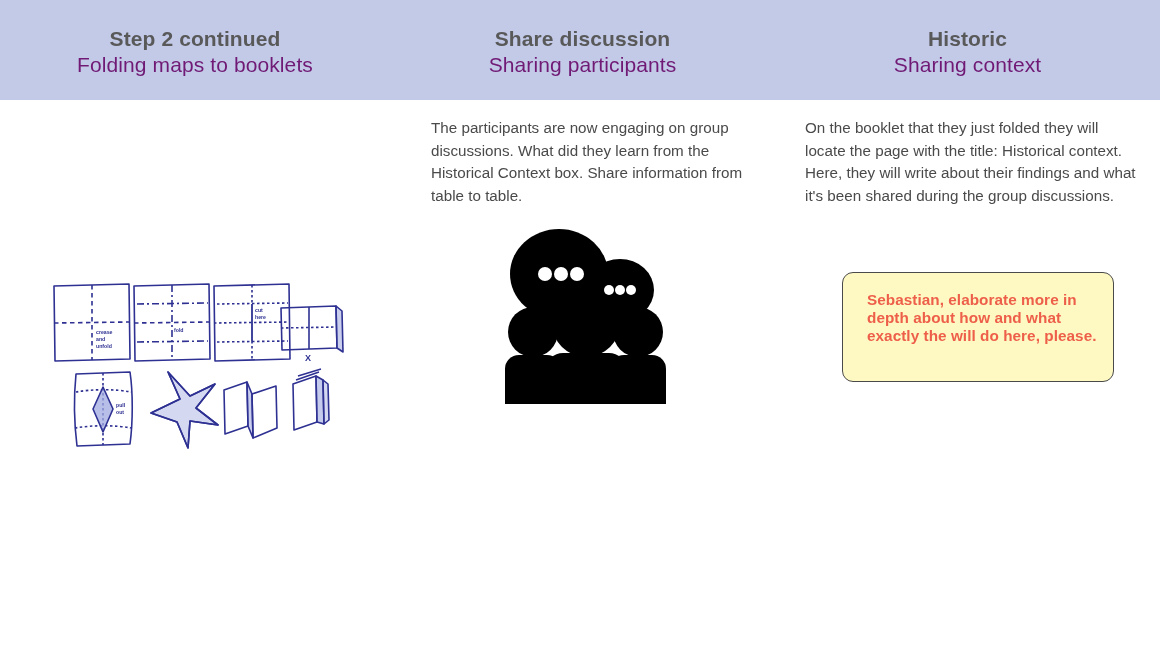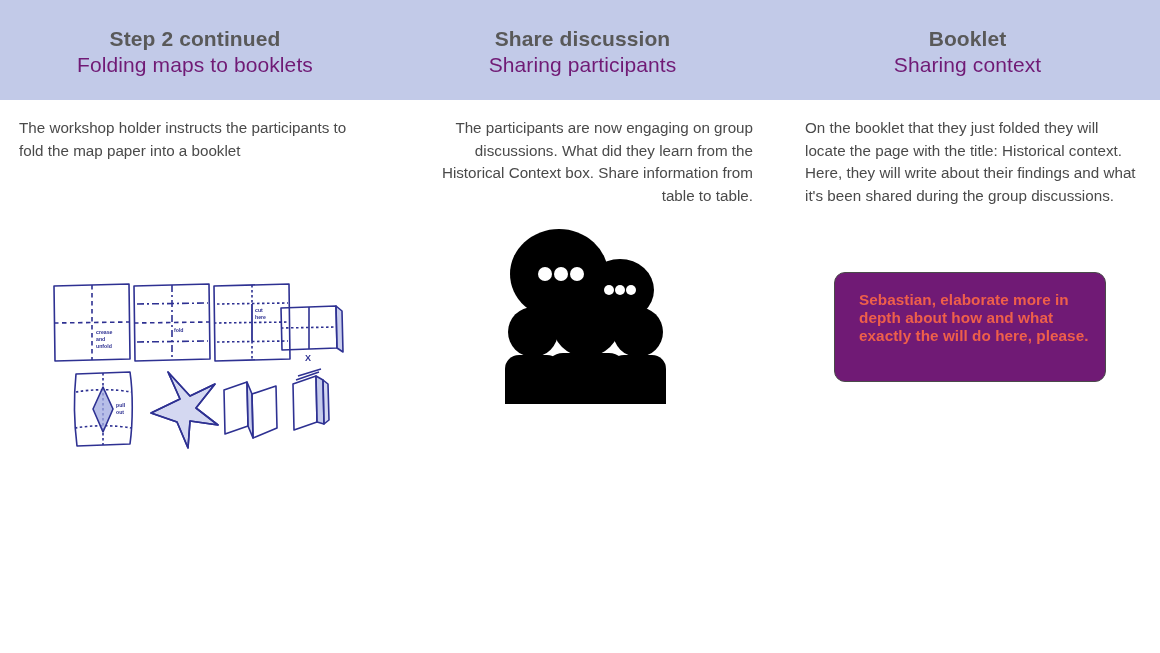--- a/index.html
+++ b/index.html
@@ -67,21 +67,21 @@
   }
 
   
   .body-copy {
     font-size: 15.2px;
     color: #4a4a4a;
     line-height: 1.49;
     letter-spacing: 0.01px;
   }
   .col-1 .body-copy { padding: 17px 24px 0 19px; }
-  .col-2 .body-copy { padding: 17px 22px 0 41px; text-align: right; }
+  .col-2 .body-copy { padding: 17px 22px 0 41px; }
   .col-3 .body-copy { padding: 17px 20px 0 30px; }
 
   
   .fold-wrap {
     position: absolute;
     left: 40px;
     top: 262px;
     width: 320px;
     height: 200px;
   }
@@ -93,25 +93,25 @@
     left: 95px;
     top: 212px;
     width: 205px;
     height: 200px;
   }
   .people-wrap svg { display: block; }
 
   
   .callout {
     position: absolute;
-    left: 59px;
+    left: 67px;
     top: 272px;
     width: 272px;
     height: 110px;
-    background: #701a75;
+    background: #fef9c3;
     border: 1.6px solid #4a4a4a;
     border-radius: 11px;
   }
   .callout-text {
     position: absolute;
     left: 24px;
     top: 18px;
     width: 230px;
     font-size: 15.3px;
     font-weight: bold;
@@ -125,21 +125,20 @@
 
 <div class="board">
 
   <section class="column col-1">
 
     <div class="header">
       <div class="header-title">Step 2 continued</div>
       <div class="header-sub">Folding maps to booklets</div>
     </div>
 
-    <p class="body-copy">The workshop holder instructs the participants to fold the map paper into a booklet</p>
 
     <div class="fold-wrap">
       <svg width="320" height="200" viewBox="0 0 320 200" xmlns="http://www.w3.org/2000/svg">
         <g fill="none" stroke="#2e3192" stroke-width="1.6" stroke-linejoin="round">
 
           <g>
             <path d="M14,24 L89,22 L90,97 L15,99 Z"></path>
             <path d="M52,23 L52,98" stroke-dasharray="4.5,3.5"></path>
             <path d="M14,61 L90,60" stroke-dasharray="4.5,3.5"></path>
             <text x="56" y="72" font-family="'Liberation Sans',sans-serif" font-size="5.2" font-weight="bold" fill="#2e3192" stroke="none">crease</text>
@@ -260,21 +259,21 @@
       </svg>
     </div>
 
   </section>
 
   <div class="col-divider"></div>
 
   <section class="column col-3">
 
     <div class="header">
-      <div class="header-title">Booklet</div>
+      <div class="header-title">Historic</div>
       <div class="header-sub">Sharing context</div>
     </div>
 
     <p class="body-copy">On the booklet that they just folded they will locate the page with the title: Historical context. Here, they will write about their findings and what it's been shared during the group discussions.</p>
 
     <div class="callout">
       <div class="callout-text">Sebastian, elaborate more in depth about how and what exactly the will do here, please.</div>
     </div>
 
   </section>

